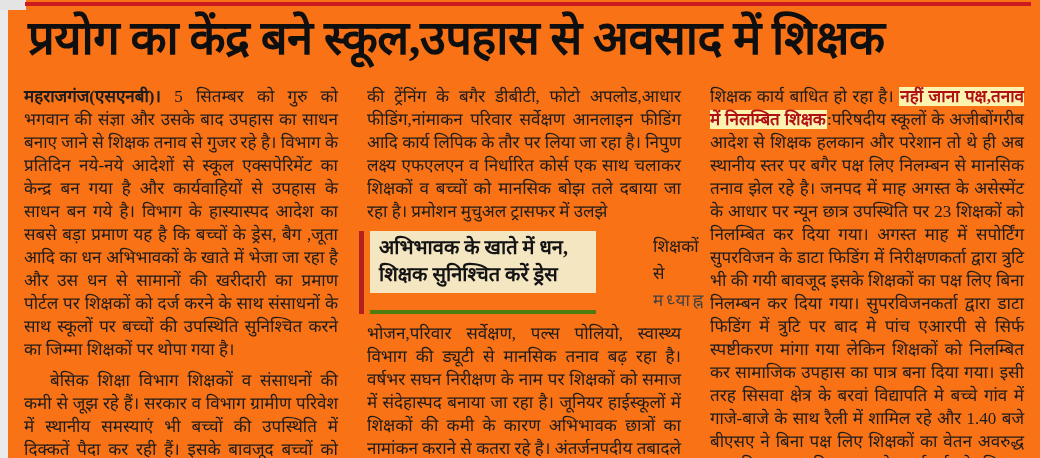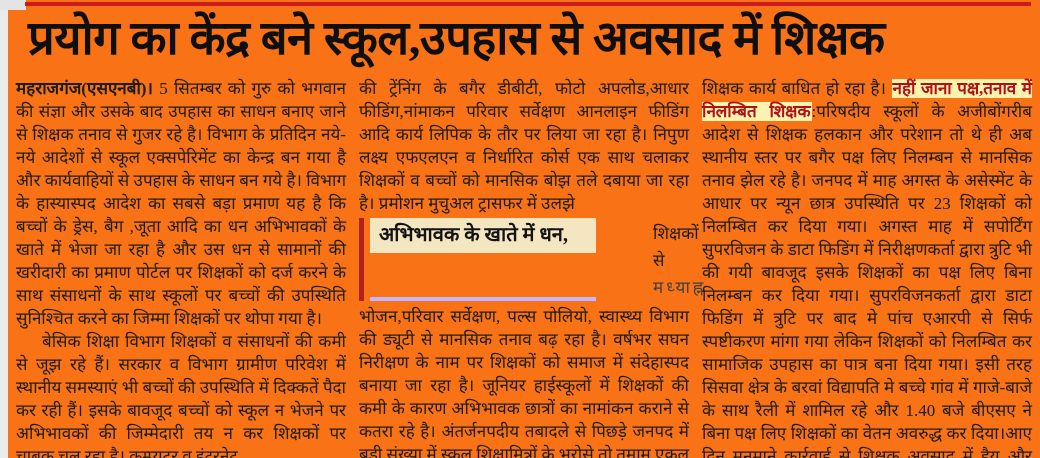--- a/index.html
+++ b/index.html
@@ -40,21 +40,21 @@
     gap:13px;
     padding:4px 8px 0 16px;
   }
   .col{
     flex:1 1 0;
     min-width:0;
     font-size:17px;
     line-height:23px;
     text-align:justify;
   }
-  .para{margin:0;}
+  .para{margin:8px;}
   .para.indent{text-indent:26px;}
   .dateline{font-weight:bold;}
   
   .box-row{
     display:flex;
     gap:9px;
     margin:3px 0 4px 0;
   }
   .pull-box{
     flex:0 0 auto;
@@ -62,21 +62,21 @@
     display:flex;
     align-items:stretch;
   }
   .pull-bar{
     width:5px;
     background:#b3211e;
     margin-right:6px;
   }
   .pull-main{
     flex:1;
-    border-bottom:4px solid #c4b5fd;
+    border-bottom:4px solid #4d7c0f;
     padding-bottom:12px;
   }
   .pull-inner{
     background:#f5e6c2;
     padding:3px 9px 5px 9px;
     font-weight:bold;
     font-size:20px;
     line-height:27px;
     color:#131313;
     text-align:left;
@@ -121,20 +121,21 @@
     </div>
 
     <div class="col">
       <p class="para">की ट्रेंनिंग के बगैर डीबीटी, फोटो अपलोड,आधार फीडिंग,नांमाकन परिवार सर्वेक्षण आनलाइन फीडिंग आदि कार्य लिपिक के तौर पर लिया जा रहा है। निपुण लक्ष्य एफएलएन व निर्धारित कोर्स एक साथ चलाकर शिक्षकों व बच्चों को मानसिक बोझ तले दबाया जा रहा है। प्रमोशन मुचुअल ट्रासफर में उलझे</p>
       <div class="box-row">
         <div class="pull-box">
           <div class="pull-bar"></div>
           <div class="pull-main">
             <div class="pull-inner">
               <div>अभिभावक के खाते में धन,</div>
+              <div>शिक्षक सुनिश्चित करें ड्रेस</div>
             </div>
           </div>
         </div>
         <div class="wrap-col">
           <div class="wline">शिक्षकों से</div>
           <div class="wline degraded">मध्याह्न</div>
         </div>
       </div>
       <p class="para">भोजन,परिवार सर्वेक्षण, पल्स पोलियो, स्वास्थ्य विभाग की ड्यूटी से मानसिक तनाव बढ़ रहा है। वर्षभर सघन निरीक्षण के नाम पर शिक्षकों को समाज में संदेहास्पद बनाया जा रहा है। जूनियर हाईस्कूलों में शिक्षकों की कमी के कारण अभिभावक छात्रों का नामांकन कराने से कतरा रहे है। अंतर्जनपदीय तबादले से पिछड़े जनपद में बड़ी संख्या में स्कूल शिक्षामित्रों के भरोसे तो तमाम एकल हो गये है। निपुण लक्ष्य के दवाब में कई कक्षाओं का भार ढो रहे है। विभिन्न सूचनाओं के लिपिकीय कार्य से</p>
     </div>

